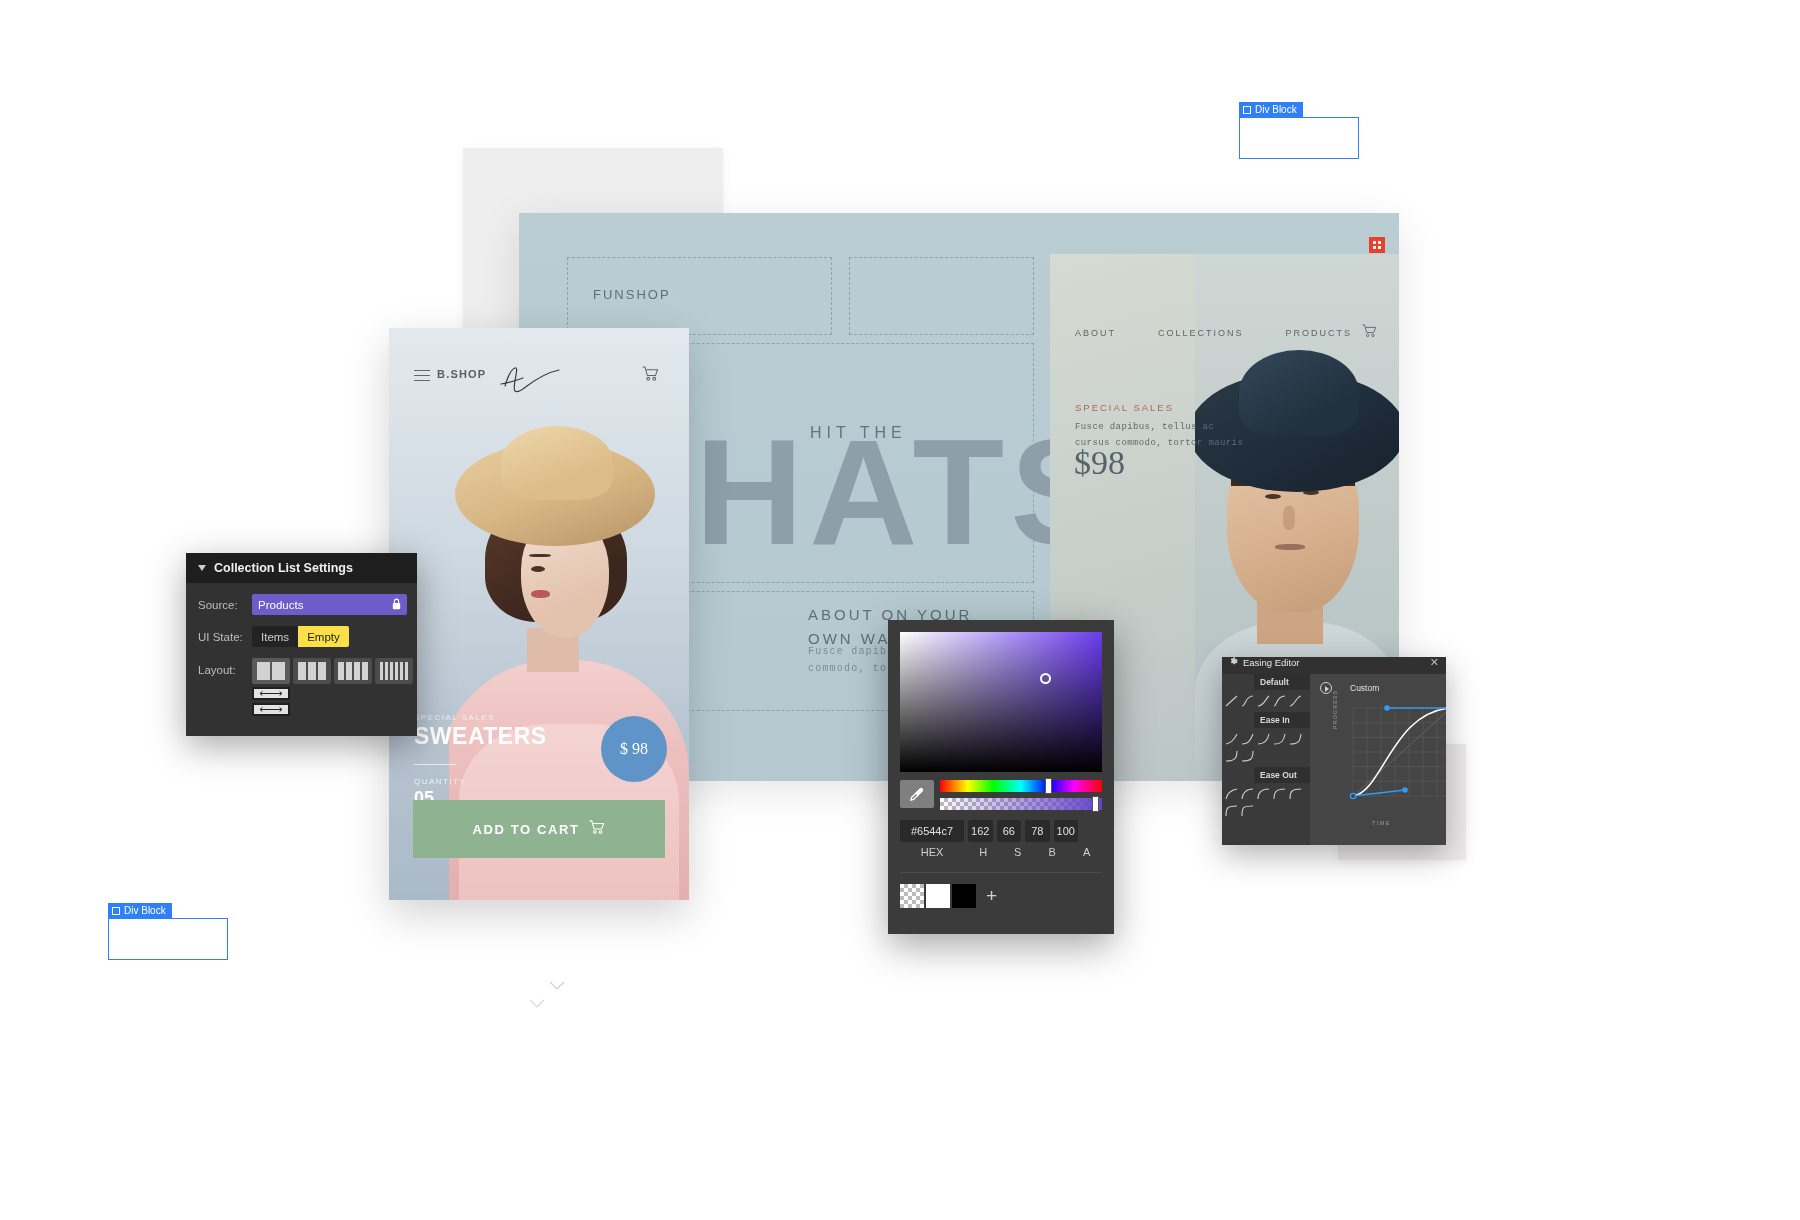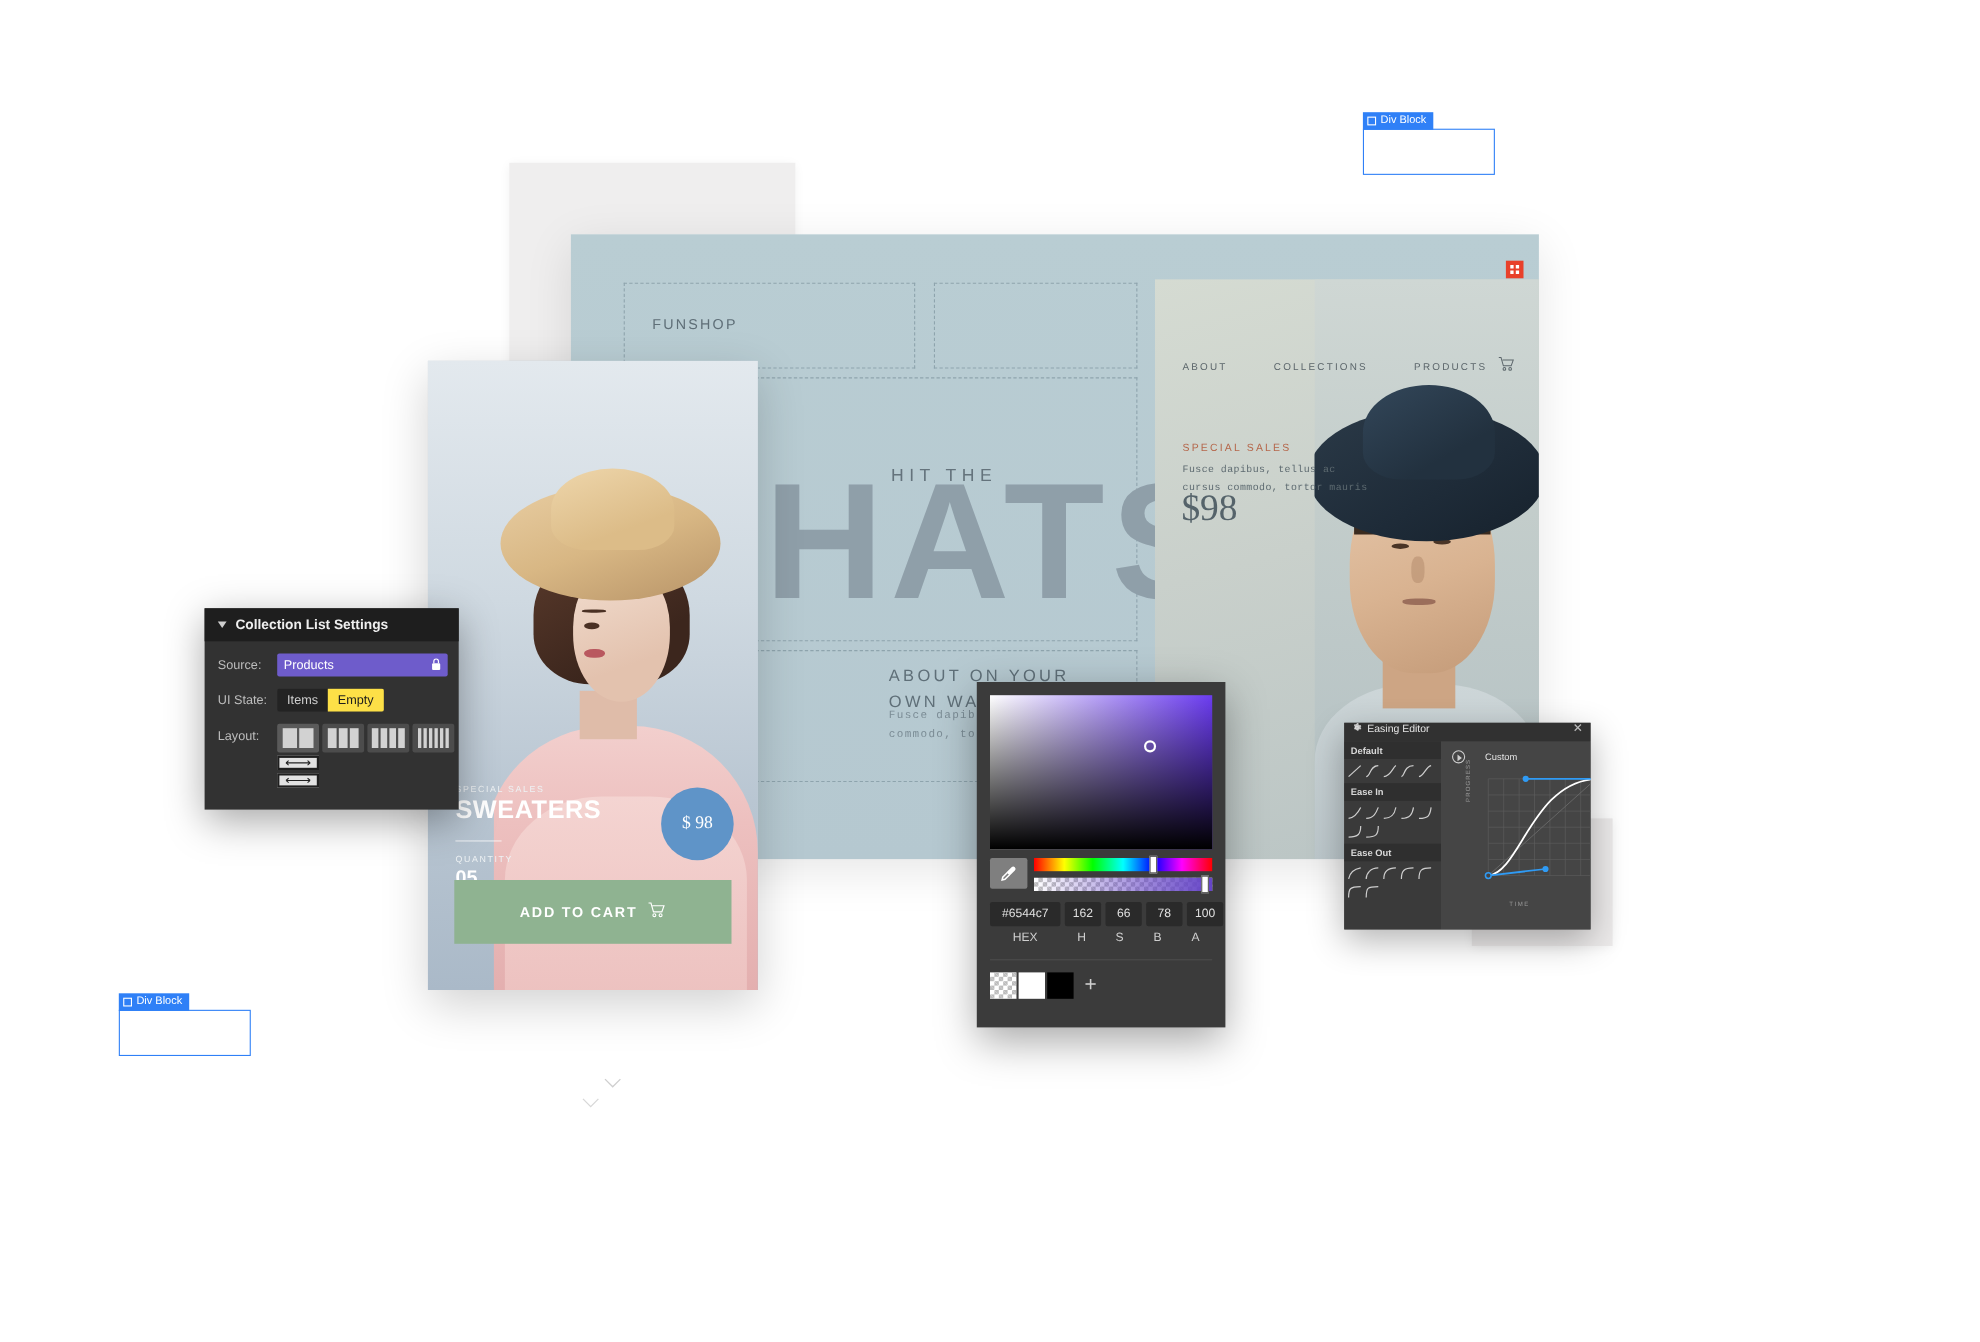--- a/index.html
+++ b/index.html
@@ -204,21 +204,21 @@
     background: linear-gradient(to right, #f00 0%, #ff0 17%, #0f0 33%, #0ff 50%, #00f 67%, #f0f 83%, #f00 100%); }
   .cp-alpha { position:absolute; left:52px; top:178px; width:162px; height:12px;
     background-image:
       linear-gradient(to right, rgba(101,68,199,0), rgba(101,68,199,1)),
       linear-gradient(45deg,#bbb 25%, transparent 25%, transparent 75%, #bbb 75%),
       linear-gradient(45deg,#bbb 25%, #fff 25%, #fff 75%, #bbb 75%);
     background-size: 100% 100%, 8px 8px, 8px 8px;
     background-position: 0 0, 0 0, 4px 4px;
   }
   .slider-handle { position:absolute; width:7px; height:16px; background:#fff; border:1px solid #555; top:-2px; }
-  .cp-fields { position:absolute; left:12px; top:200px; width:212px; display:flex; gap:4px; }
+  .cp-fields { position:absolute; left:12px; top:200px; width:178px; display:flex; gap:4px; }
   .cp-fld { background:#2a2a2a; border-radius:2px; height:22px; display:flex; align-items:center; justify-content:center;
     color:#e0e0e0; font-size:11px; }
   .cp-hexf { flex:0 0 64px; }
   .cp-numf { flex:1; }
   .cp-labels { position:absolute; left:12px; top:226px; width:202px; display:flex; gap:4px; }
   .cp-lab { color:#cfcfcf; font-size:11px; text-align:center; }
   .cp-divider { position:absolute; left:12px; top:252px; width:202px; height:1px; background:#4c4c4c; }
   .cp-sw { position:absolute; top:264px; height:24px; width:24px; }
   .sw-check { background-image:
       linear-gradient(45deg,#bbb 25%, transparent 25%, transparent 75%, #bbb 75%),
@@ -229,21 +229,21 @@
   
   .ee {
     position:absolute; left:1222px; top:657px; width:224px; height:188px;
     background:#3d3d3d; box-shadow:0 10px 30px rgba(0,0,0,.3);
     font-family:"Liberation Sans", sans-serif; color:#ddd; overflow:hidden;
   }
   .ee-head { height:17px; background:#313131; display:flex; gap:5px; padding:0 7px; font-size:9.5px; color:#e6e6e6; }
   .ee-x { margin-left:auto; font-size:11px; color:#bbb; line-height:10px; }
   .ee-body { display:flex; height:171px; }
   .ee-list { width:88px; background:#3a3a3a; }
-  .ee-grp { height:16px; background:#2f2f2f; font-size:8.5px; color:#d8d8d8; display:flex; align-items:center; padding-left:6px; font-weight:bold; }
+  .ee-grp { height:16px; background:#2f2f2f; font-size:8.5px; color:#d8d8d8; display:flex; align-items:center; padding-left:6px; font-weight:bold;margin-left:32px; }
   .ee-curves { display:flex; flex-wrap:wrap; padding:3px 2px; gap:1px; }
   .ee-right { flex:1; background:#454545; position:relative; }
   .ee-custom { position:absolute; left:10px; top:8px; display:flex; align-items:center; gap:18px; font-size:8.5px; color:#e2e2e2; }
   .play-ic { width:12px; height:12px; border:1px solid #cfcfcf; border-radius:50%; position:relative; }
   .play-ic:after { content:""; position:absolute; left:4px; top:3px; border-left:4px solid #cfcfcf; border-top:3px solid transparent; border-bottom:3px solid transparent; }
   .ee-graph { position:absolute; left:38px; top:28px; width:108px; height:110px; }
   .ee-ylab { position:absolute; left:22px; top:55px; font-size:5.5px; letter-spacing:1px; color:#9a9a9a; transform:rotate(-90deg); transform-origin:left top; }
   .ee-xlab { position:absolute; left:62px; top:146px; font-size:5.5px; letter-spacing:1.4px; color:#9a9a9a; }
 </style>
 </head>
@@ -338,20 +338,41 @@
       <div class="w-neck"></div>
       <div class="w-hair"></div>
       <div class="w-face2"></div>
       <div class="w-brow"></div>
       <div class="w-eye"></div>
       <div class="w-lip"></div>
       <div class="w-hat"></div>
       <div class="w-hat2"></div>
     </div>
 
+    <div class="m-nav">
+      <div class="m-burger">
+          <i></i>
+          <i></i>
+          <i></i>
+        </div>
+      <div class="m-brand">B.SHOP</div>
+      <div class="m-sig">
+        <svg width="110" height="34" viewBox="0 0 110 34" fill="none" stroke="#3c3c3c" stroke-width="1.2" stroke-linecap="round">
+          <path d="M12 26c3-10 7-17 10-18 2-.6 2 2 1 7-1 6-3 14-1 16 2 2 7-1 12-5 8-6 18-13 32-16"></path>
+          <path d="M8 24c6-1 14-3 22-6"></path>
+        </svg>
+      </div>
+      <div class="m-cart">
+        <svg width="17" height="16" viewBox="0 0 18 17" fill="none" stroke="#5c666b" stroke-width="1.1">
+          <path d="M0.6 1h2.5l2.6 9.2h8.6l2.2-6.3H4.6"></path>
+          <circle cx="6.6" cy="13.6" r="1.5"></circle>
+            <circle cx="13" cy="13.6" r="1.5"></circle>
+        </svg>
+      </div>
+    </div>
 
     <div class="m-specials">SPECIAL SALES</div>
     <div class="m-title">SWEATERS</div>
     <div class="m-rule"></div>
     <div class="m-qty-lbl">QUANTITY</div>
     <div class="m-qty">05</div>
     <div class="m-price-circle">$ 98</div>
 
     <div class="m-cart-btn">
       <span>ADD TO CART</span>

